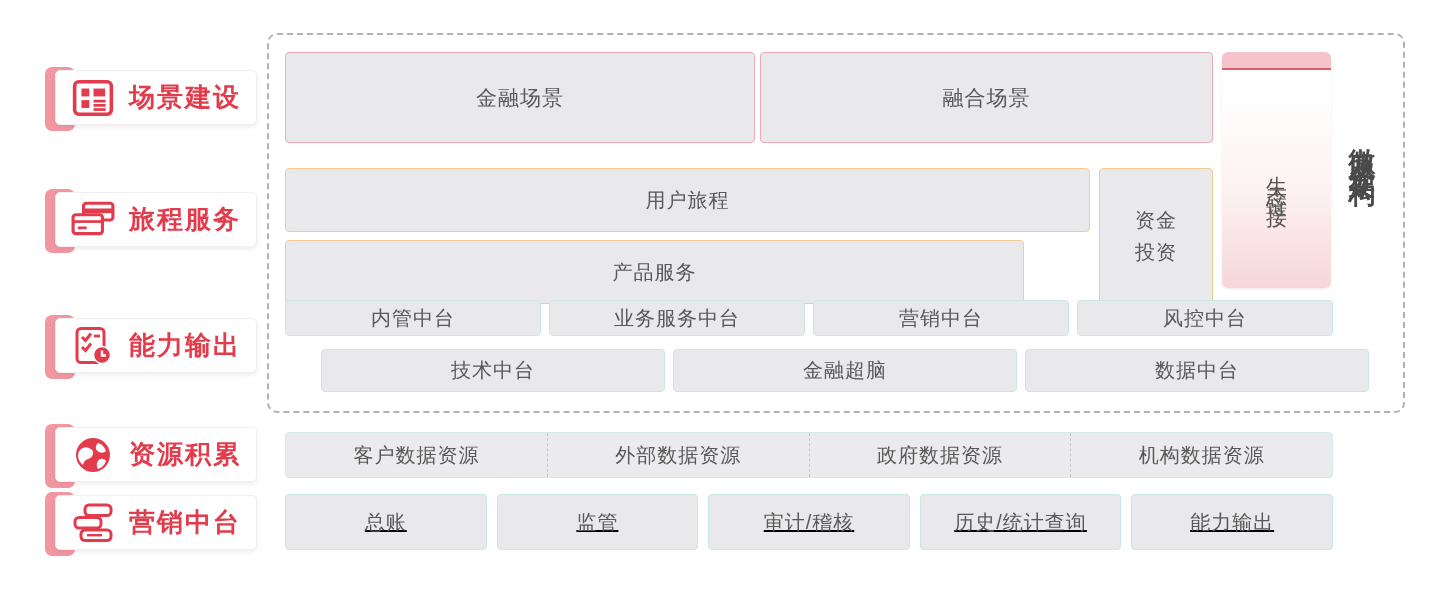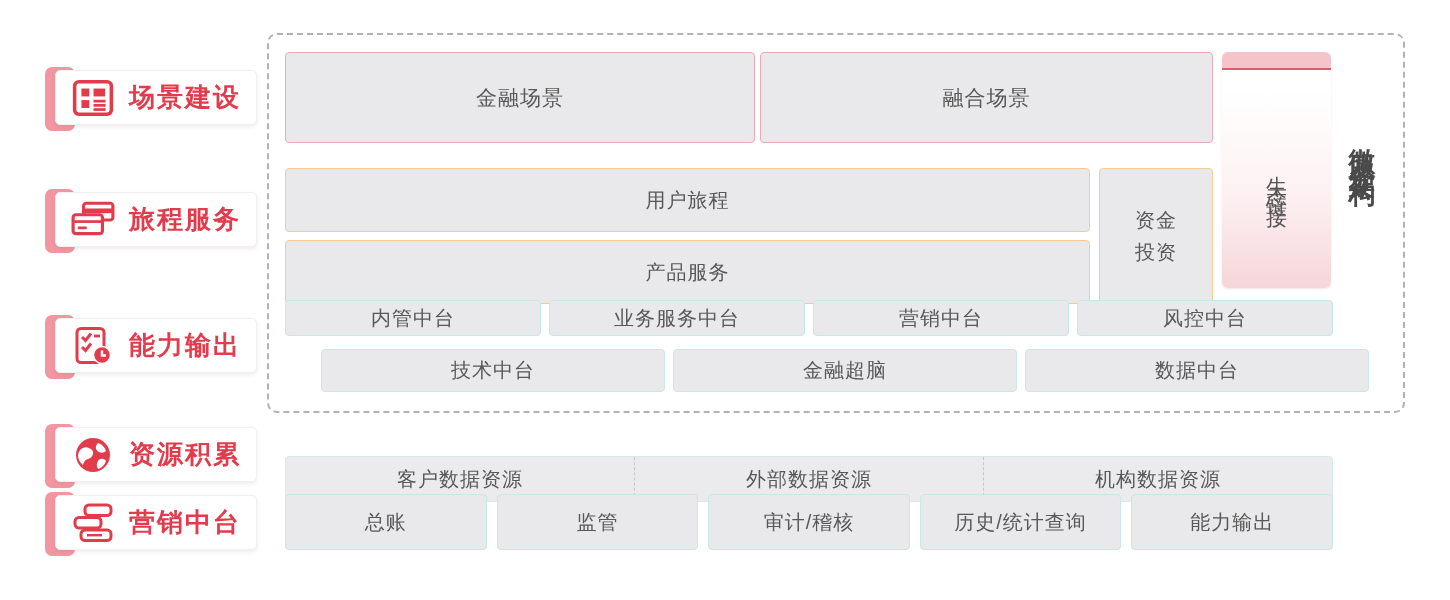--- a/index.html
+++ b/index.html
@@ -43,23 +43,23 @@
     font-size:21px;color:#565454;letter-spacing:10px;}
   
   .micro-label{position:absolute;left:1344px;top:126px;writing-mode:vertical-rl;
     text-orientation:upright;font-size:27px;font-weight:bold;color:#4b4a4a;
     letter-spacing:8px;}
   
   .row{position:absolute;left:285px;width:1048px;display:flex;}
   .row .box{position:relative;flex:1;}
   .row-p1{top:300px;height:36px;gap:8px;}
   .row-p2{top:349px;height:43px;gap:8px;padding-left:36px;}
-  .row-mgmt{top:494px;height:56px;gap:10px;}
-  
-  .data-strip{position:absolute;left:285px;top:456px;width:1048px;height:46px;
+  .row-mgmt{top:494px;height:56px;gap:10px;text-decoration:underline;}
+  
+  .data-strip{position:absolute;left:285px;top:432px;width:1048px;height:46px;
     background:#ebeaec;border:1px solid #d6ebe9;border-radius:4px;
     display:flex;box-sizing:border-box;}
   .data-cell{flex:1;display:flex;align-items:center;justify-content:center;
     color:#595757;font-size:20px;letter-spacing:1px;
     border-right:1px dashed #c6c5c5;}
   .data-cell:last-child{border-right:none;}
 </style>
 </head>
 <body>
 
@@ -151,21 +151,21 @@
   <div class="box b-pink top-label" style="left:285px;top:52px;width:470px;height:91px">
     <span>金融场景</span>
   </div>
   <div class="box b-pink top-label" style="left:760px;top:52px;width:453px;height:91px">
     <span>融合场景</span>
   </div>
 
   <div class="box b-orange" style="left:285px;top:152px;width:805px;height:64px">
     <span>用户旅程</span>
   </div>
-  <div class="box b-orange" style="left:285px;top:224px;width:805px;height:64px">
+  <div class="box b-orange" style="left:285px;top:224px;width:739px;height:64px">
     <span>产品服务</span>
   </div>
   <div class="box b-orange" style="left:1099px;top:152px;width:114px;height:136px">
     <span class="fund-text">资金投资</span>
   </div>
 
   <div class="eco">
     <div class="eco-cap"></div>
     <div class="eco-body">
       <span class="eco-text">生态链接</span>
@@ -202,20 +202,23 @@
   </div>
 
   <div class="data-strip">
     <div class="data-cell">
       <span>客户数据资源</span>
     </div>
     <div class="data-cell">
       <span>外部数据资源</span>
     </div>
     <div class="data-cell">
+      <span>政府数据资源</span>
+    </div>
+    <div class="data-cell">
       <span>机构数据资源</span>
     </div>
   </div>
 
   <div class="row row-mgmt">
     <div class="box b-teal">
       <span>总账</span>
     </div>
     <div class="box b-teal">
       <span>监管</span>

